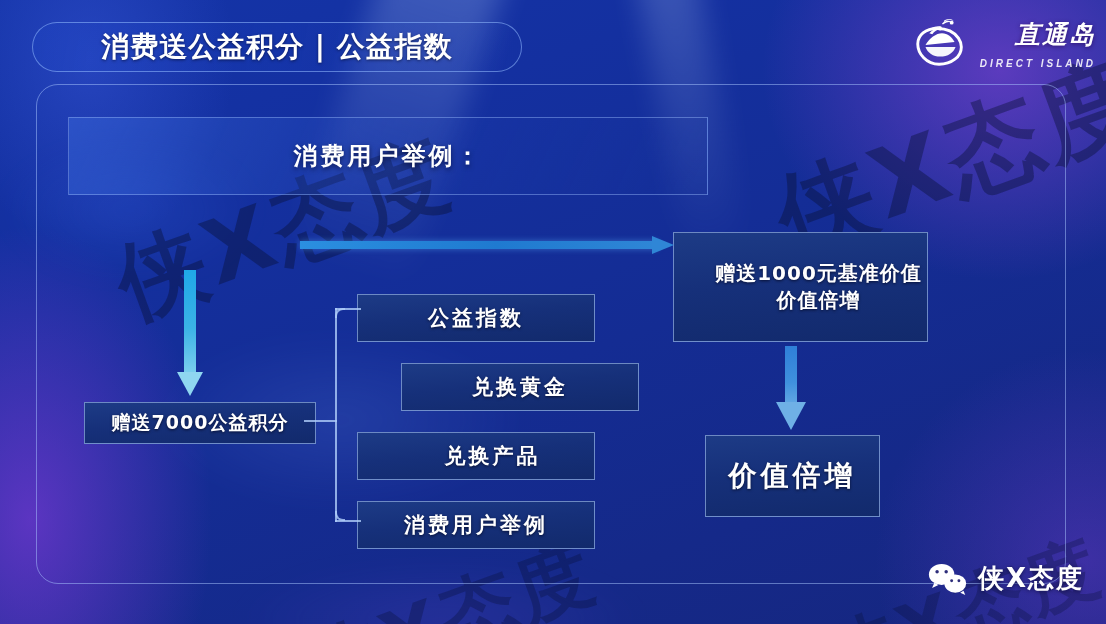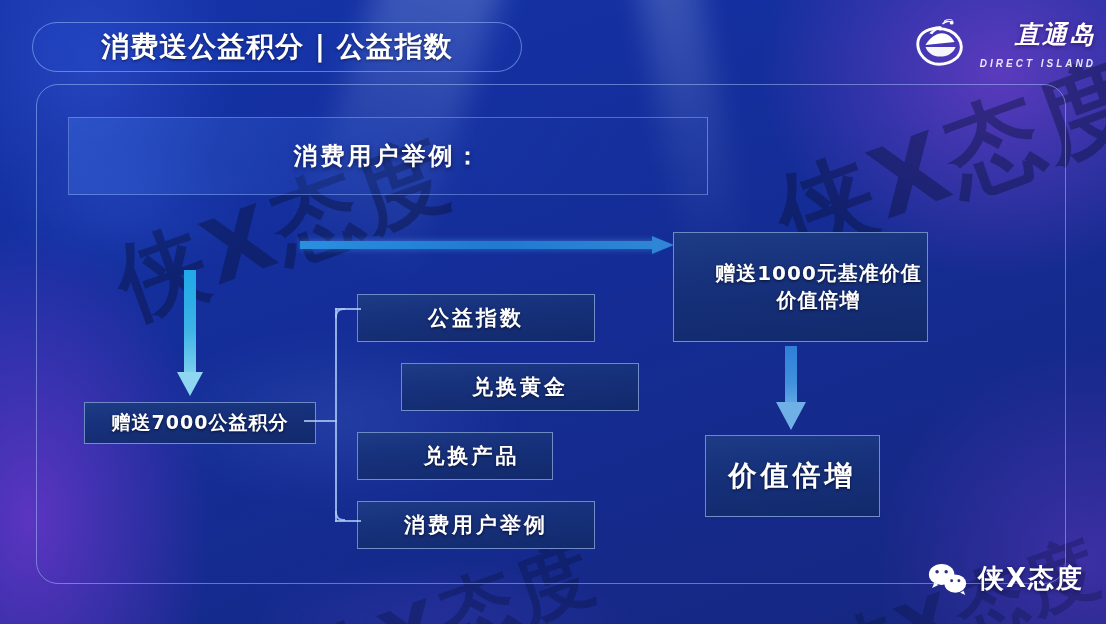--- a/index.html
+++ b/index.html
@@ -120,21 +120,21 @@
 
   
   #n-purchase { left: 72px;  top: 224px; width: 232px; height: 44px; }
   #n-purchase .t { font-size: 19px; }
 
   #n-points   { left: 84px;  top: 402px; width: 232px; height: 42px; }
   #n-points .t { font-size: 19px; }
 
   #n-opt1 { left: 357px; top: 294px; width: 238px; height: 48px; }
   #n-opt2 { left: 357px; top: 363px; width: 238px; height: 48px; margin-left: 44px; }
-  #n-opt3 { left: 357px; top: 432px; width: 196px; height: 48px; padding-left: 33px; }
+  #n-opt3 { left: 357px; top: 432px; width: 238px; height: 48px; padding-left: 33px; }
   #n-opt4 { left: 357px; top: 501px; width: 238px; height: 48px; }
   .opt .t { font-size: 21px; letter-spacing: 3px; }
 
   #n-base { left: 673px; top: 232px; width: 255px; height: 110px; }
   #n-base .t { font-size: 20px; letter-spacing: 1px; margin-left: 36px; }
 
   #n-multiply { left: 705px; top: 435px; width: 175px; height: 82px; }
   #n-multiply .t { font-size: 28px; letter-spacing: 4px; }
 
   

